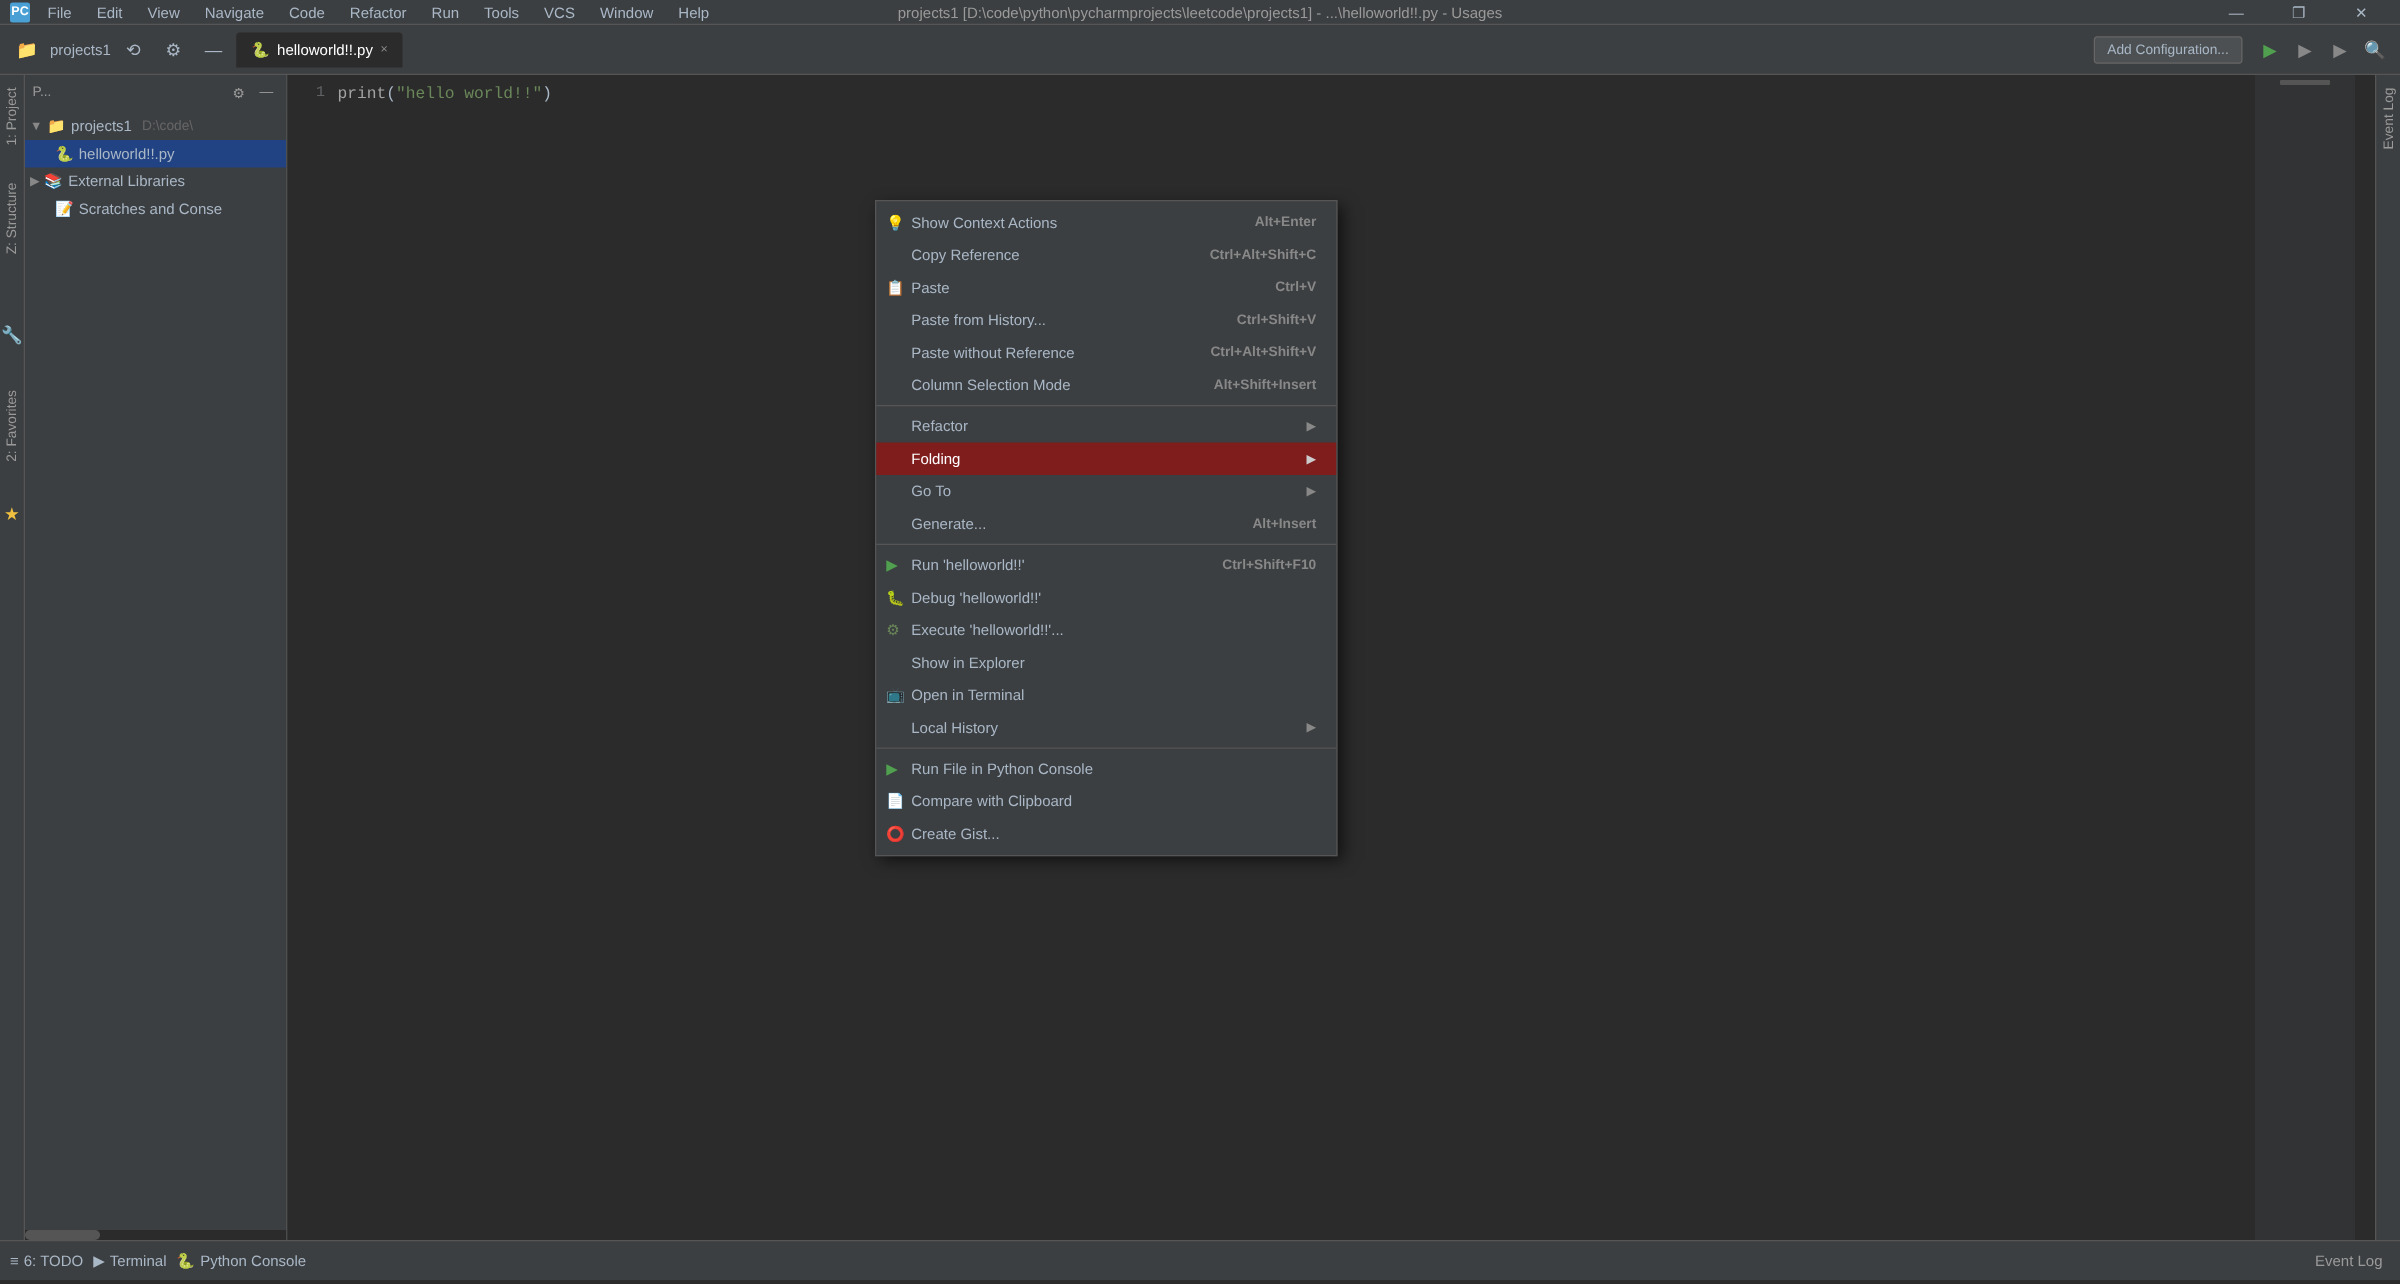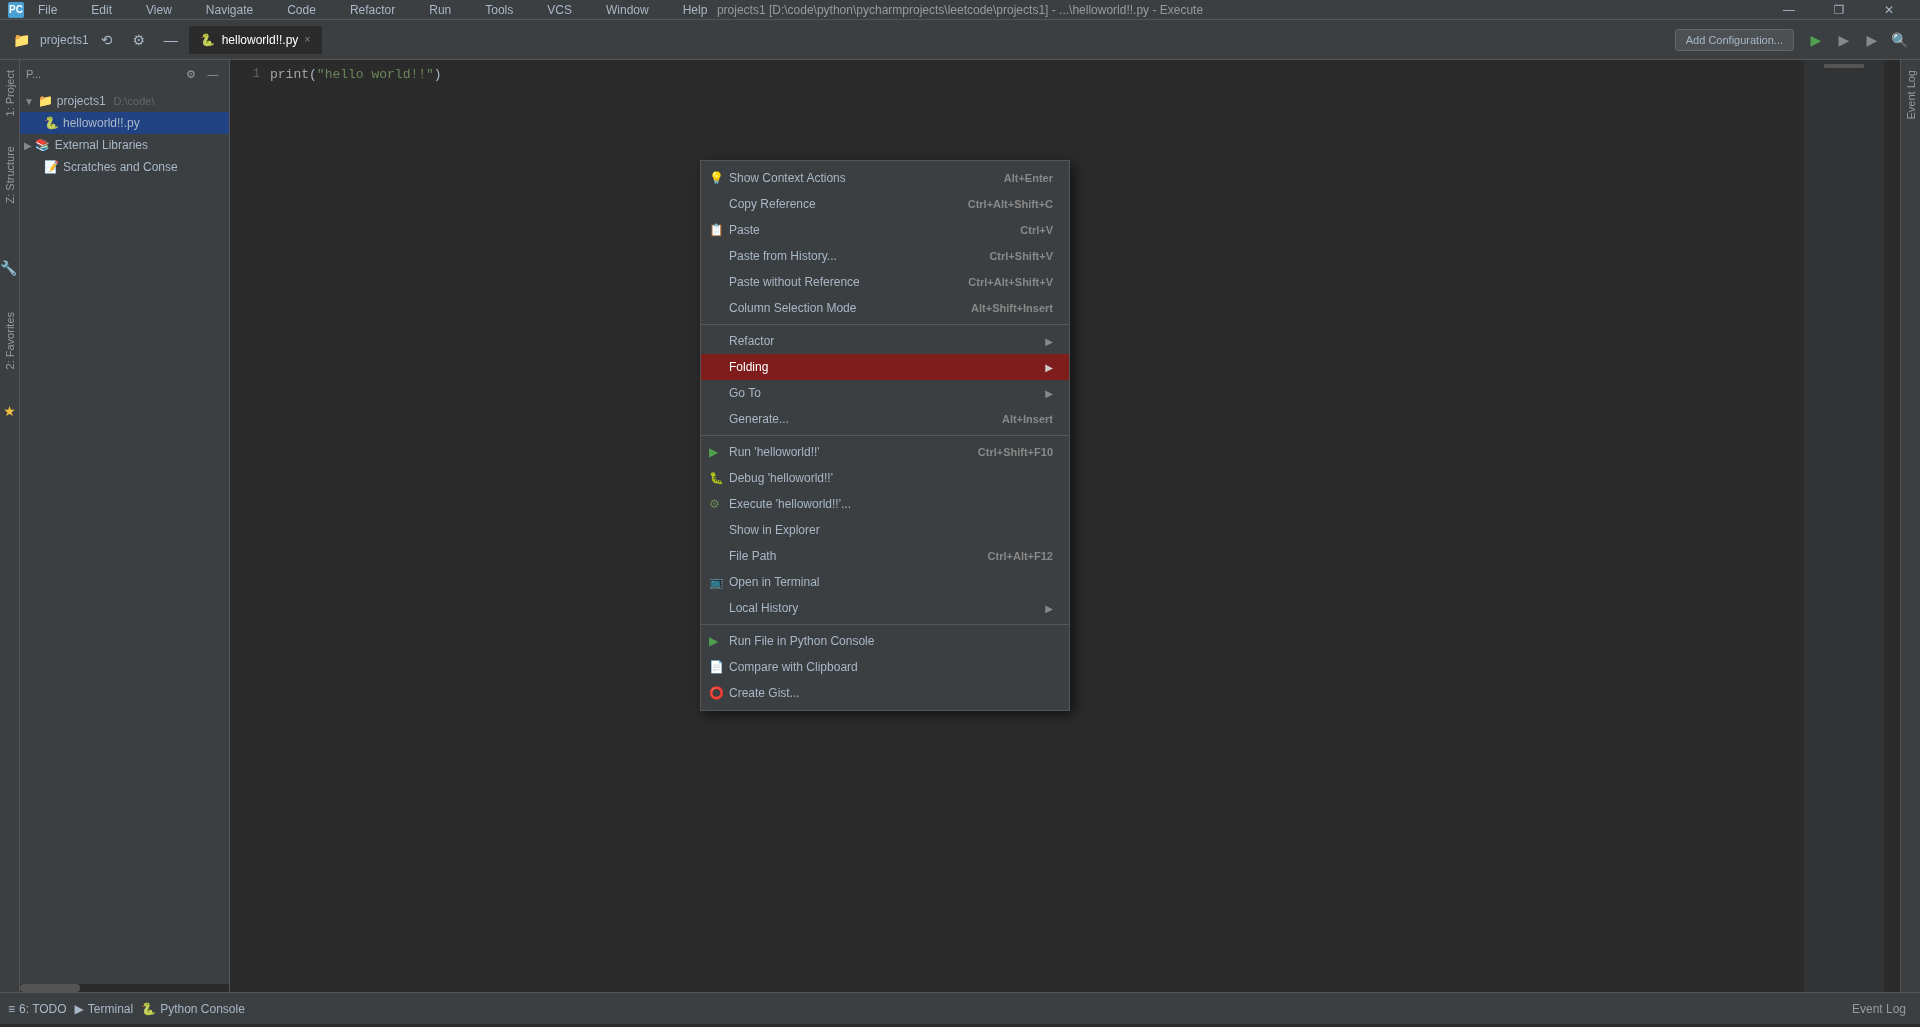--- a/index.html
+++ b/index.html
@@ -29,21 +29,21 @@
       width: 16px;
       height: 16px;
       margin-right: 6px;
       background: #4a9fd4;
       border-radius: 2px;
       display: flex; align-items: center; justify-content: center;
       font-size: 10px; color: white; font-weight: bold;
     }
     .title-bar-menus {
       display: flex;
-      gap: 18px;
+      gap: 4px;
     }
     .title-bar-menu-item {
       padding: 2px 8px;
       cursor: pointer;
       border-radius: 3px;
       font-size: 12px;
     }
     .title-bar-title {
       flex: 1;
       text-align: center;
@@ -314,21 +314,21 @@
     <div class="title-bar-menu-item">View</div>
     <div class="title-bar-menu-item">Navigate</div>
     <div class="title-bar-menu-item">Code</div>
     <div class="title-bar-menu-item">Refactor</div>
     <div class="title-bar-menu-item">Run</div>
     <div class="title-bar-menu-item">Tools</div>
     <div class="title-bar-menu-item">VCS</div>
     <div class="title-bar-menu-item">Window</div>
     <div class="title-bar-menu-item">Help</div>
   </div>
-  <div class="title-bar-title">projects1 [D:\code\python\pycharmprojects\leetcode\projects1] - ...\helloworld!!.py - Execute</div>
+  <div class="title-bar-title">projects1 [D:\code\python\pycharmprojects\leetcode\projects1] - ...\helloworld!!.py - Usages</div>
   <div class="title-bar-controls">
     <div class="title-btn">—</div>
     <div class="title-btn">❐</div>
     <div class="title-btn close">✕</div>
   </div>
 </div>
 
 <div class="toolbar">
   <div class="toolbar-btn">
     <span>📁</span>
@@ -513,26 +513,20 @@
           <span>Execute 'helloworld!!'...</span>
         </div>
       </div>
 
       <div class="menu-item">
         <div class="menu-item-label">
           <span>Show in Explorer</span>
         </div>
       </div>
 
-      <div class="menu-item">
-        <div class="menu-item-label">
-          <span>File Path</span>
-        </div>
-        <span class="menu-item-shortcut">Ctrl+Alt+F12</span>
-      </div>
 
       <div class="menu-item">
         <div class="menu-item-label">
           <span class="menu-item-icon" style="color:#a9b7c6;">📺</span>
           <span>Open in Terminal</span>
         </div>
       </div>
 
       <div class="menu-item">
         <div class="menu-item-label">

